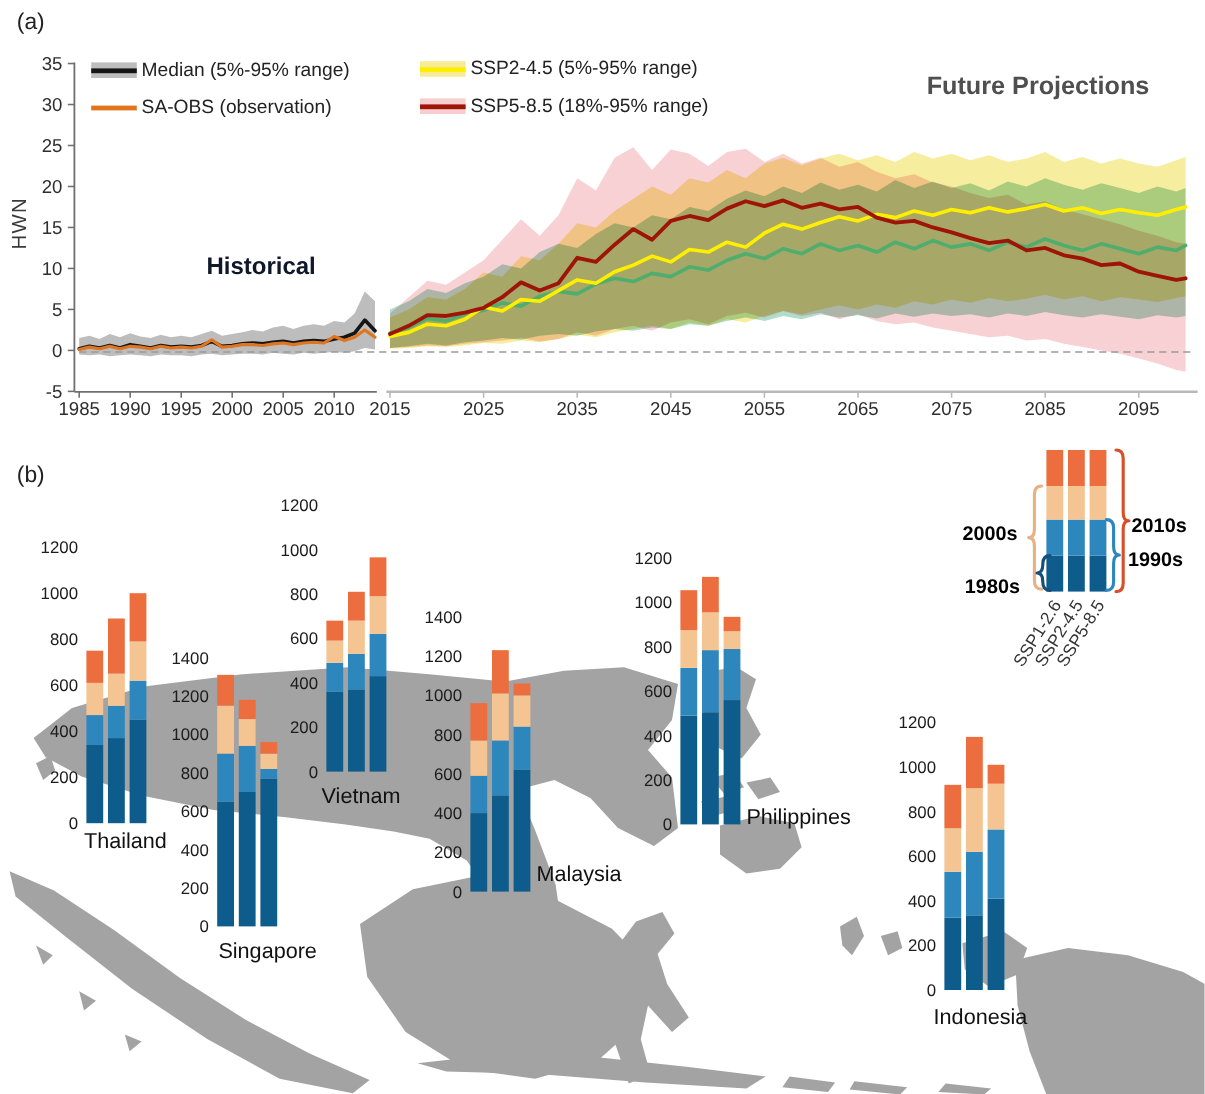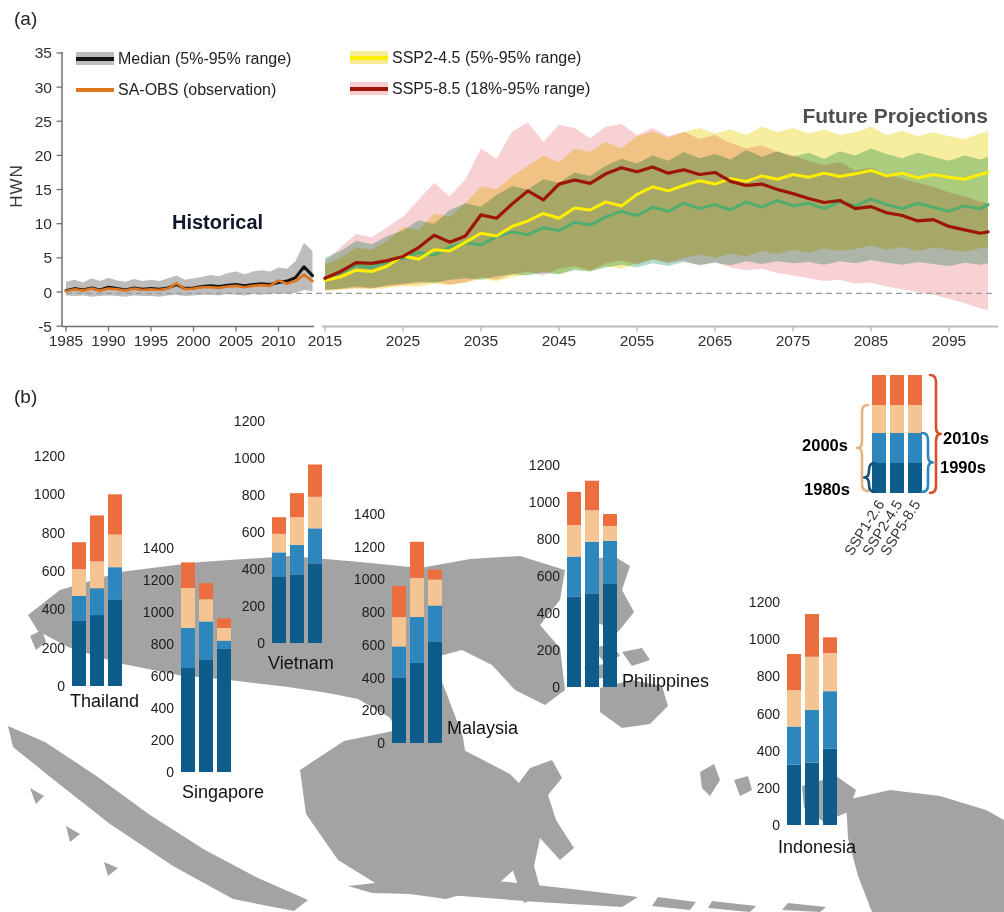--- a/index.html
+++ b/index.html
@@ -4,21 +4,21 @@
 <style>
   html,body{margin:0;padding:0;background:#fff;}
   .fig{position:relative;width:1004px;height:912px;background:#fff;
        font-family:"Liberation Sans",sans-serif;overflow:hidden;}
   svg.canvas{position:absolute;left:0;top:0;}
   .annot{position:absolute;color:#1a1a1a;white-space:nowrap;}
   .panel-letter{font-size:19px;color:#222;}
   .hwn{left:-9px;top:176px;width:52px;text-align:center;transform:rotate(-90deg);
        font-size:17px;color:#3a3a3a;letter-spacing:1px;}
   .hist-label{left:172px;top:211px;font-size:20px;font-weight:bold;color:#0f172a;}
-  .future-label{left:742px;top:60px;width:246px;text-align:right;font-size:21px;font-weight:bold;color:#4f4f4f;margin-top:44px;}
+  .future-label{left:742px;top:60px;width:246px;text-align:center;font-size:21px;font-weight:bold;color:#4f4f4f;}
   .legendA{position:absolute;}
   .legendA .lrow{display:flex;align-items:center;height:31px;}
   .legendA .sw{position:relative;width:38px;height:13px;margin-right:4px;flex:0 0 38px;}
   .legendA .sw i{position:absolute;left:0;right:0;top:5px;height:3.6px;display:block;}
   .legendA .ltxt{font-size:16px;color:#222;}
   .legL{left:76px;top:43px;}
   .legR{left:350px;top:42px;}
   .decade-label{position:absolute;font-size:16.5px;font-weight:bold;white-space:nowrap;}
   .dl-right{width:62px;text-align:center;}
 </style>

